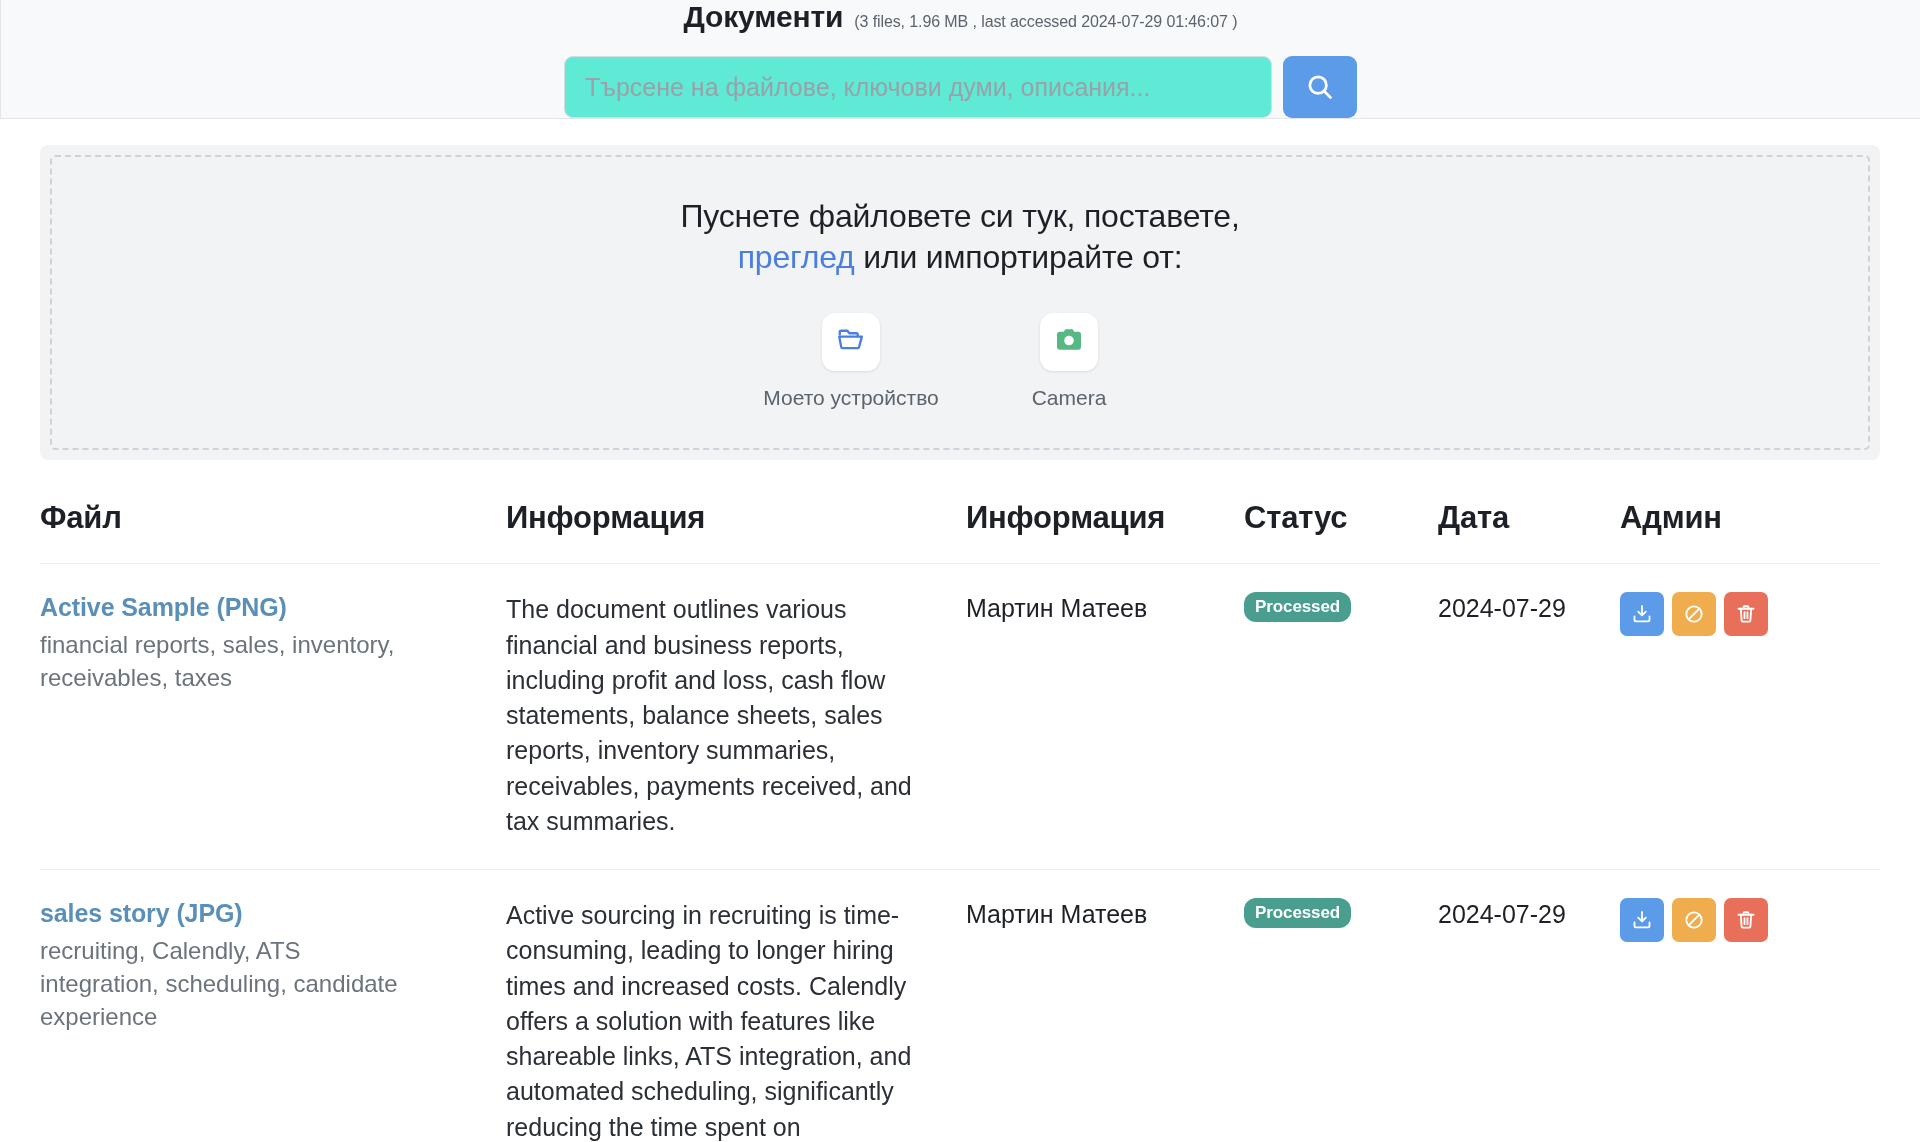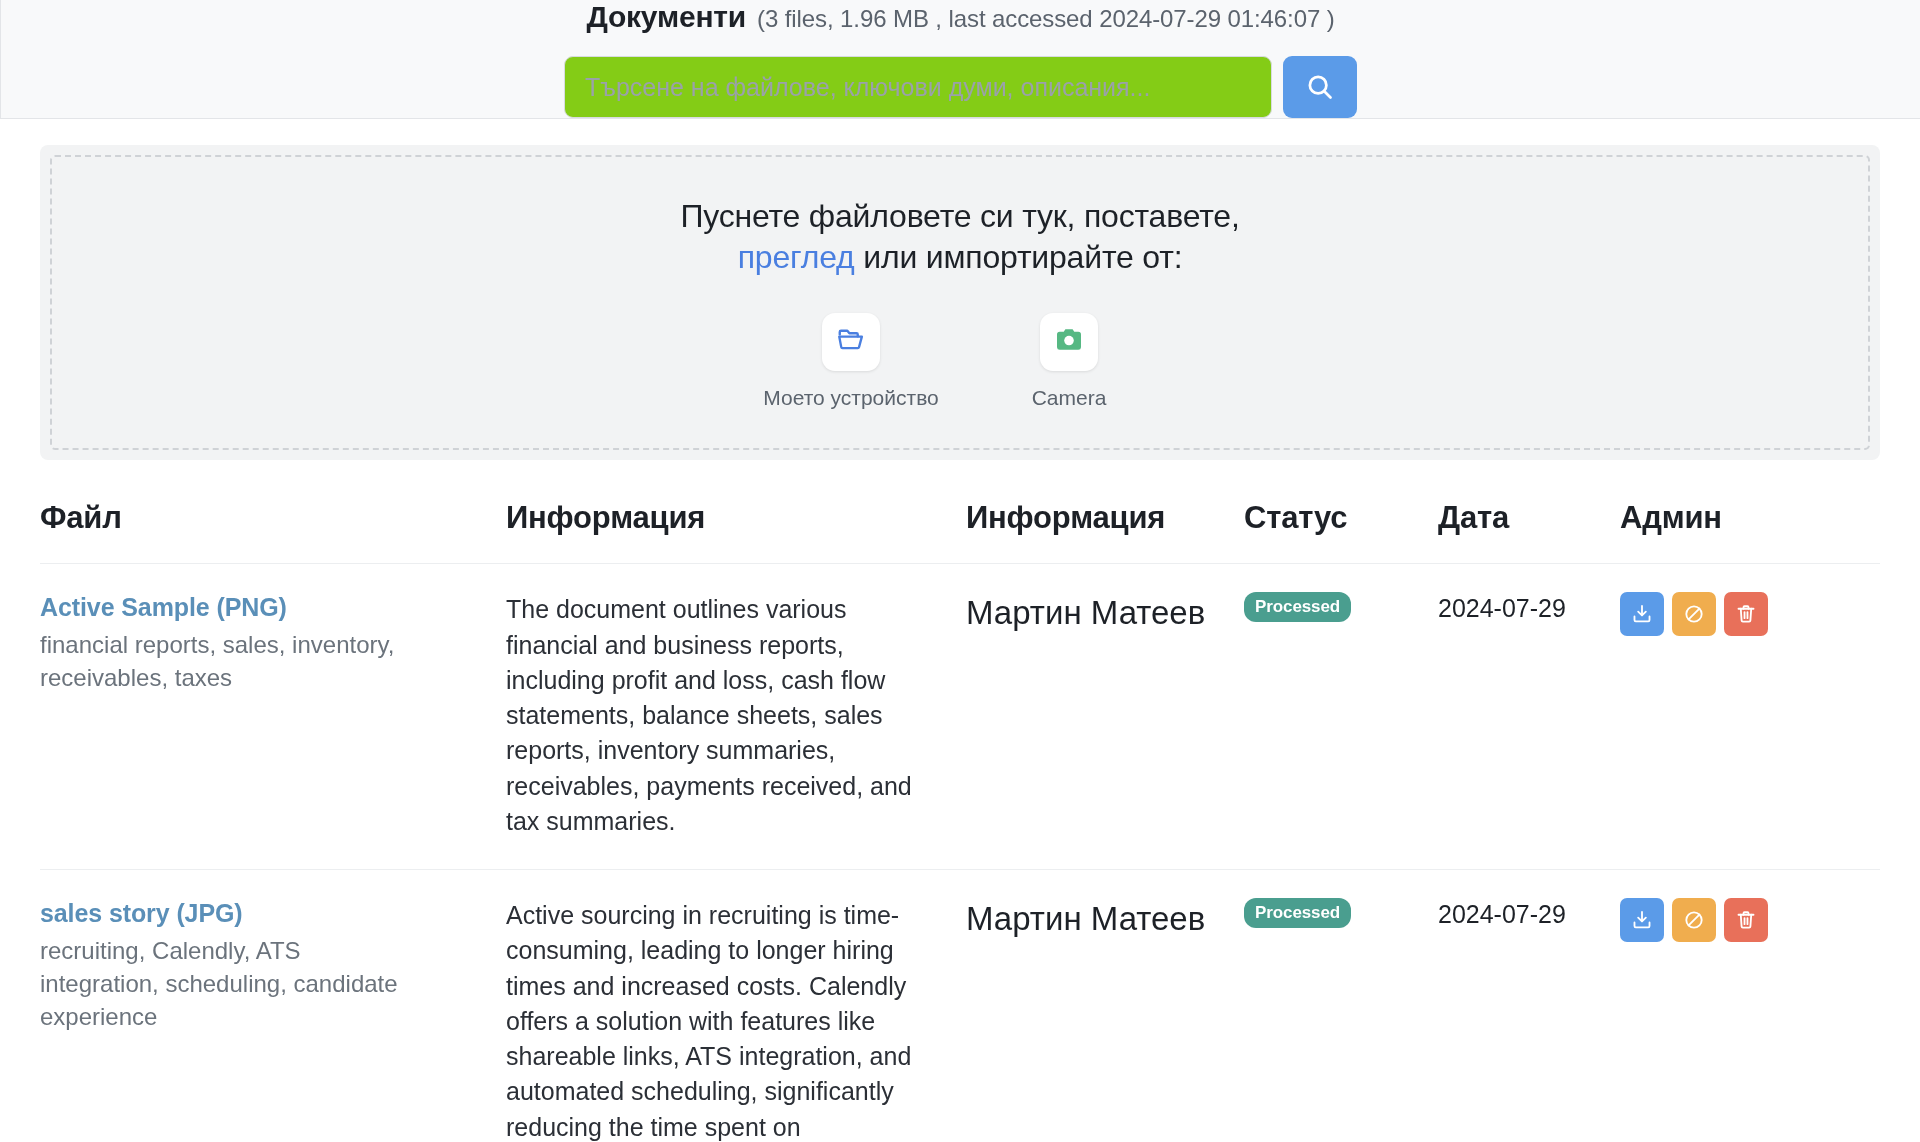--- a/index.html
+++ b/index.html
@@ -43,40 +43,40 @@
   }
 
   .title-main {
     font-size: 30px;
     font-weight: 700;
     color: #1d2127;
     letter-spacing: -0.2px;
   }
 
   .title-meta {
-    font-size: 24px;
+    font-size: 16px;
     font-weight: 400;
     color: #5b636d;
     margin-left: 11px;
     letter-spacing: -0.1px;
   }
 
   .search-area {
     display: flex;
     align-items: center;
     gap: 11px;
     flex: 0 0 auto;
   }
 
   .search-input {
     width: 708px;
     height: 62px;
     border: 1px solid #d8dbe0;
     border-radius: 9px;
-    background: #84cc16;
+    background: #5eead4;
     font-size: 25px;
     font-family: "Liberation Sans", sans-serif;
     color: #2b2f36;
     padding: 0 20px;
     outline: none;
   }
   .search-input::placeholder {
     color: #9aa1aa;
     font-size: 25px;
   }
@@ -211,21 +211,21 @@
   }
 
   .info-text {
     font-size: 25px;
     color: #2b2f36;
     line-height: 1.41;
     padding-right: 44px;
   }
 
   .user-text {
-    font-size: 33px;
+    font-size: 25px;
     color: #1d2127;
     line-height: 1.3;
   }
 
   .badge {
     display: inline-block;
     background: #4a9e8f;
     color: #ffffff;
     font-size: 17px;
     font-weight: 700;

